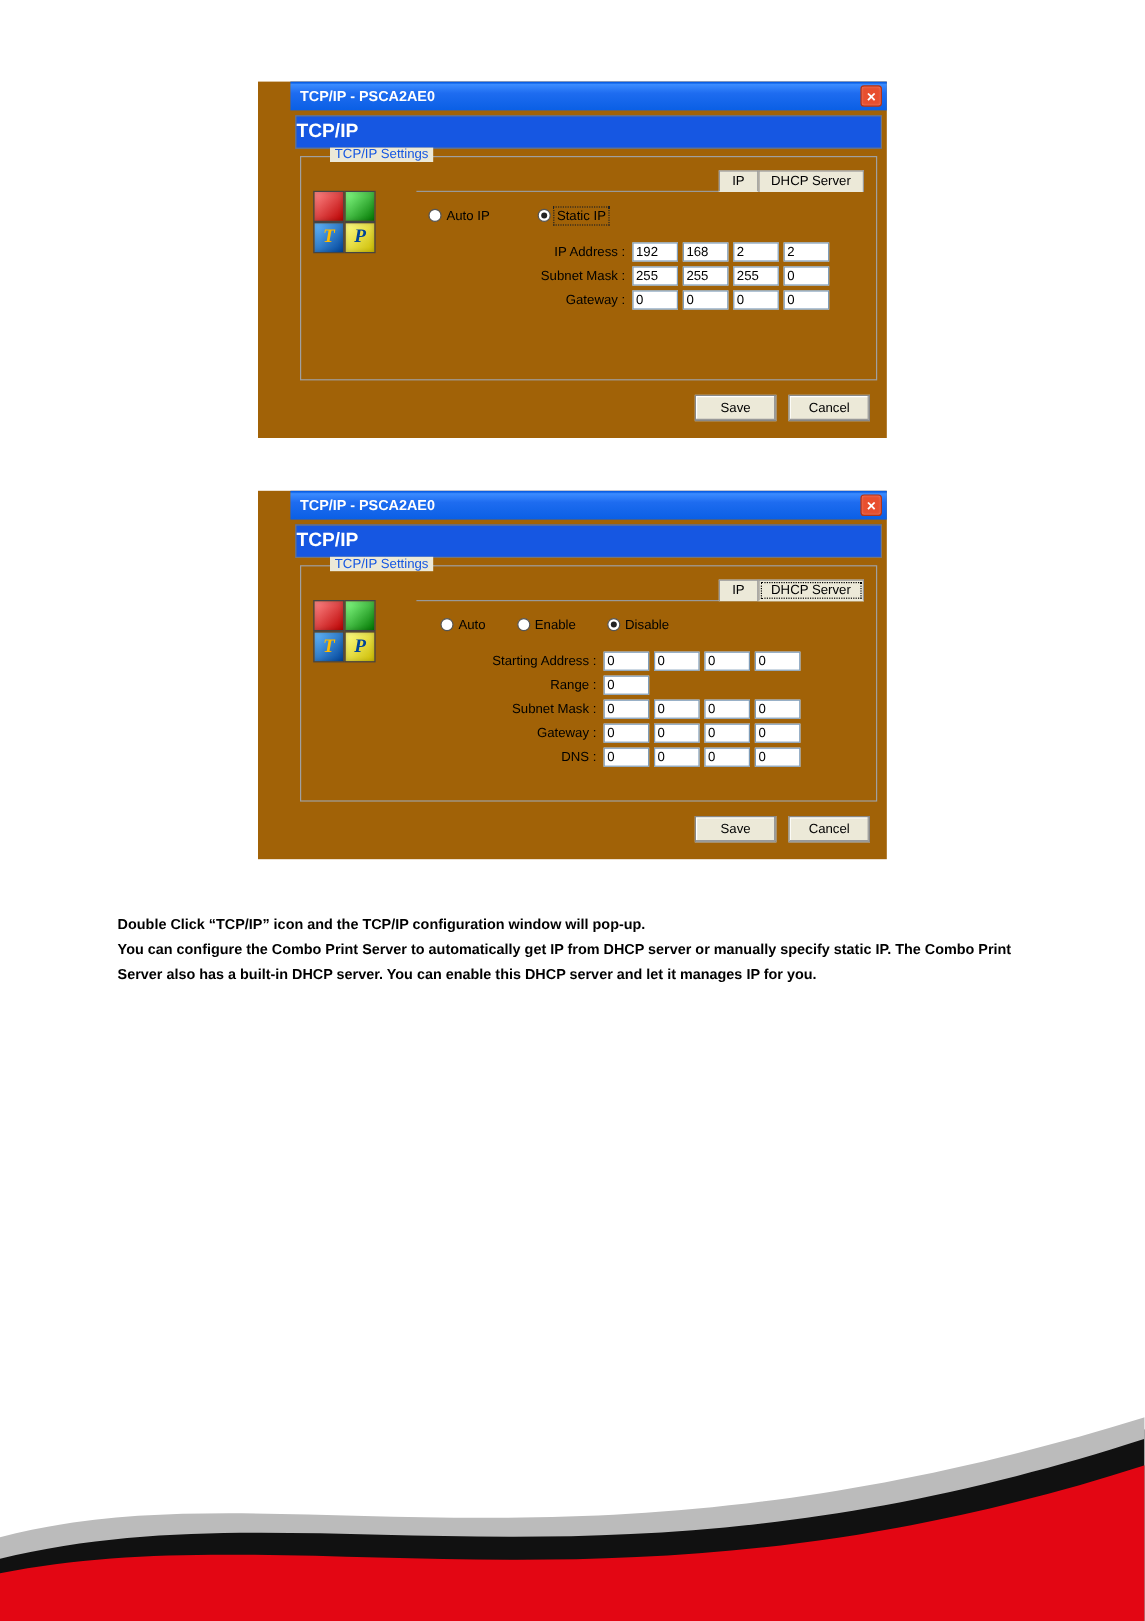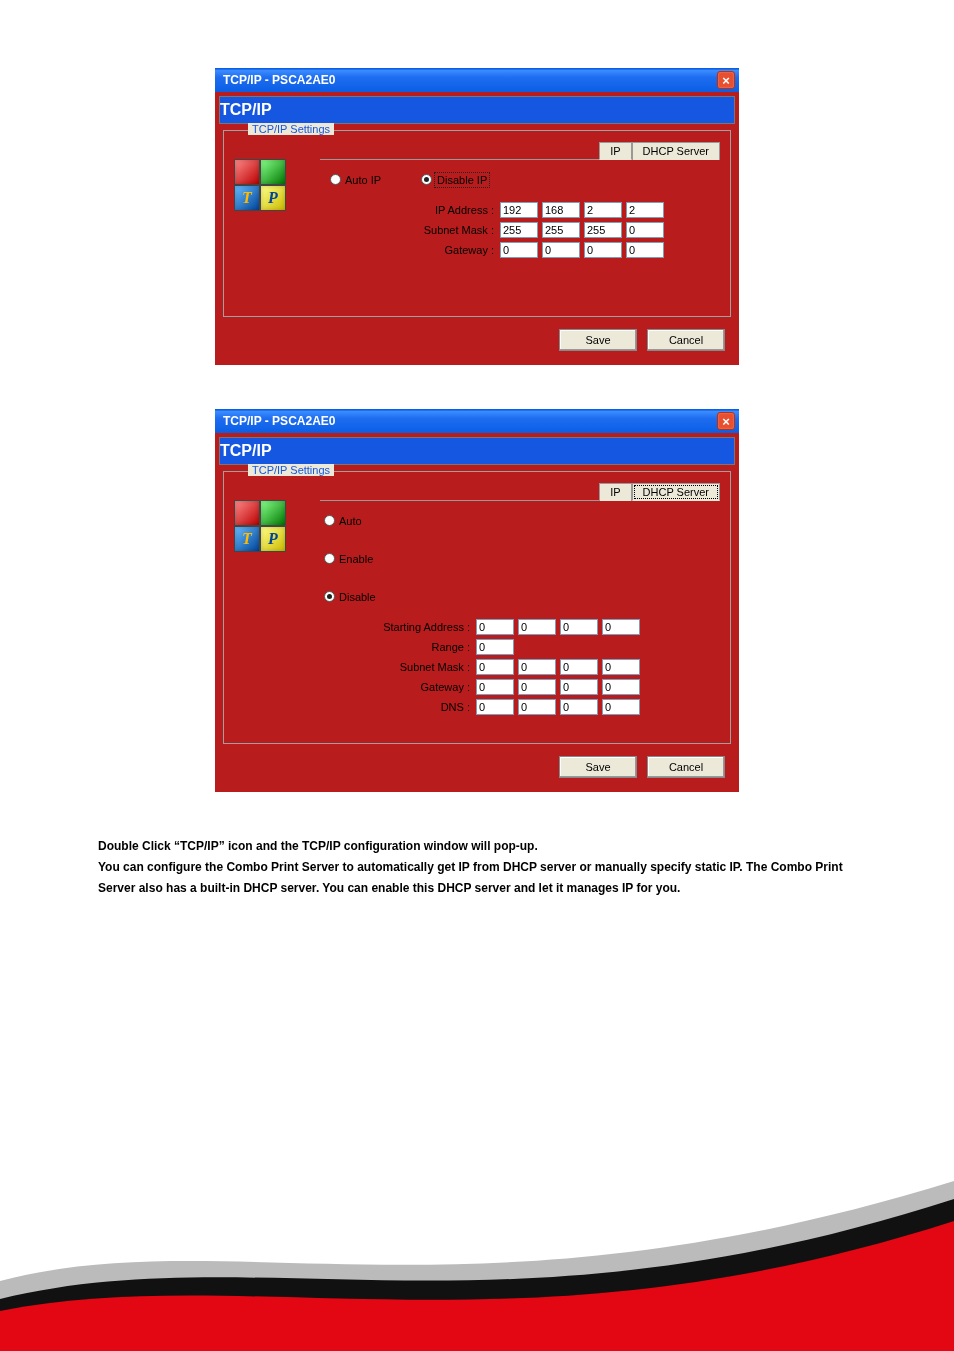--- a/index.html
+++ b/index.html
@@ -19,24 +19,25 @@
     font-size: 30px;
     font-weight: bold;
     margin: 0 0 48px 0;
     letter-spacing: 0.5px;
   }
   .heading .num { display:inline-block; width:70px; }
   .dialog {
     width: 524px;
     margin: 0 auto 44px auto;
     border: 0;
-    background: #b91c1c;
+    background: #a16207;
     font-family: Tahoma, sans-serif;
     font-size: 11px;
     color: #000;
+    padding-left: 27px;
   }
   .titlebar {
     display: flex;
     align-items: center;
     justify-content: space-between;
     background: linear-gradient(to bottom,#0a5fe5 0%,#0a5fe5 4%,#3b8cff 10%,#1e6cf0 40%,#0a5fe5 100%);
     color: #fff;
     font-weight: bold;
     padding: 3px 4px 3px 8px;
     height: 24px;
@@ -107,35 +108,35 @@
   }
   .tab.active {
     background:#ece9d8;
     border-bottom: 1px solid #ece9d8;
   }
   .tab.dashed {
     outline: 1px dotted #000;
     outline-offset: -3px;
   }
   .radios { margin: 8px 0 16px 10px; display:flex; gap:40px; font-size:11px;}
-  .radios.tight { gap: 26px; margin-left:4px;flex-direction:column; }
+  .radios.tight { gap: 26px; margin-left:20px; }
   .radio { display:flex;gap:4px;}
   .rb { width:11px;height:11px;border:1px solid #555;border-radius:50%;background:#fff;display:flex;align-items:center;justify-content:center;}
   .rb.sel::after{content:'';width:5px;height:5px;background:#222;border-radius:50%;}
   .dottedlbl { outline:1px dotted #222; outline-offset:1px; padding:0 1px;}
   .fields { margin-left: 30px; }
   .fields.wider { margin-left: 6px; }
   .frow { display:flex;align-items:center;margin-bottom:4px; }
   .flabel { width: 150px; text-align:right; padding-right:6px; font-size:11px;}
   .finput { width:38px;height:16px;border:1px solid #7f9db9;background:#fff;padding:1px 2px;font-size:11px;margin-right:4px; font-family:Tahoma,sans-serif;}
   .btnrow {
     display:flex;justify-content:flex-end;gap:10px;padding:8px 10px 10px 0;
   }
   .dbtn {
-    width:78px;height:22px;border:1px solid #888;background:#ece9d8;font-size:11px;font-family:Tahoma,sans-serif;
+    width:68px;height:22px;border:1px solid #888;background:#ece9d8;font-size:11px;font-family:Tahoma,sans-serif;
     box-shadow: inset -1px -1px 0 #999, inset 1px 1px 0 #fff;
   }
   .bodytext {
     font-size: 12px;
     line-height: 1.75;
     margin-top: 4px;
     font-weight: bold;
   }
   
   .footer {
@@ -171,21 +172,21 @@
               <div class="tab active">IP</div>
               <div class="tab">DHCP Server</div>
             </div>
             <div class="radios">
               <label class="radio">
                   <span class="rb"></span>
                   <span>Auto IP</span>
                 </label>
               <label class="radio">
                   <span class="rb sel"></span>
-                  <span class="dottedlbl">Disable IP</span>
+                  <span class="dottedlbl">Static IP</span>
                 </label>
             </div>
             <div class="fields">
               <div class="frow">
                 <span class="flabel">IP Address :</span>
                 <input class="finput" value="192" style="">
                 <input class="finput" value="168" style="">
                 <input class="finput" value="2" style="">
                 <input class="finput" value="2" style="">
               </div>

